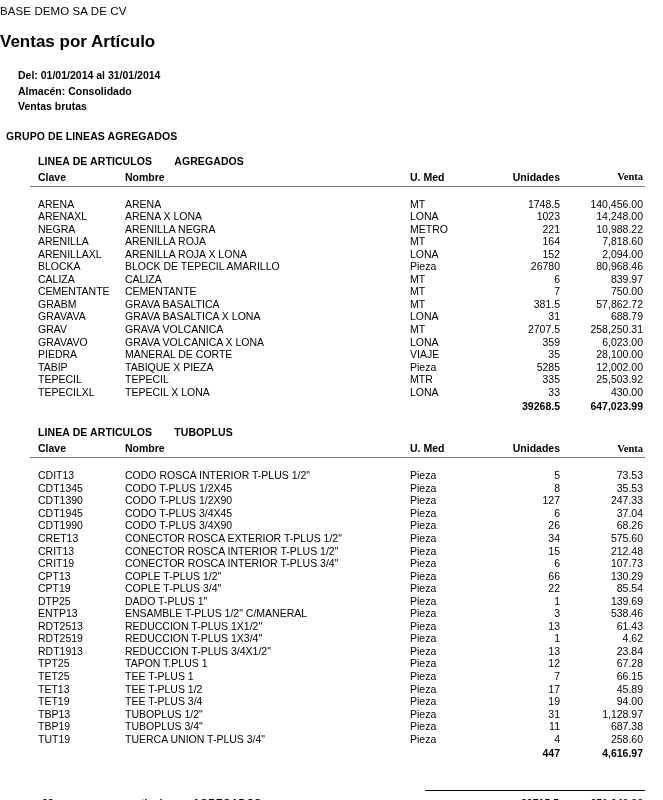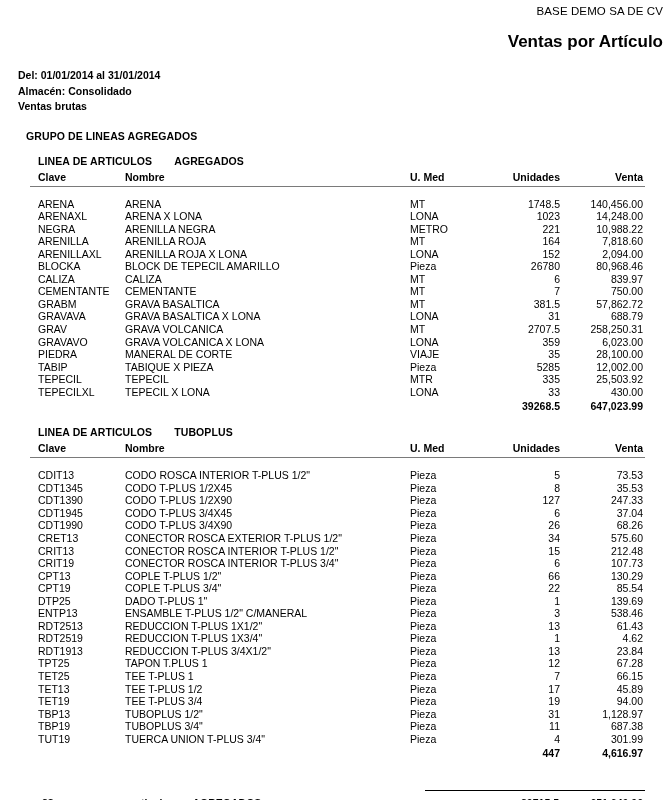--- a/index.html
+++ b/index.html
@@ -16,23 +16,22 @@
   }
   .page {
     position: relative;
     width: 663px;
     height: 800px;
     box-sizing: border-box;
   }
 
   
   .report-head {
-    text-align: right;
+    text-align: left;
     padding-top: 4px;
-    padding-left: 44px;
   }
   .company-name {
     font-size: 11.5px;
     letter-spacing: 0.1px;
     line-height: 14px;
   }
   .report-title {
     font-size: 17px;
     font-weight: bold;
     line-height: 22px;
@@ -44,21 +43,21 @@
     margin-top: 15px;
     padding-left: 18px;
     font-size: 10.5px;
     font-weight: bold;
     line-height: 15.5px;
   }
 
   
   .group-label {
     margin-top: 15px;
-    padding-left: 26px;
+    padding-left: 6px;
     font-size: 10.5px;
     font-weight: bold;
     letter-spacing: 0.1px;
   }
   .line-label {
     margin-top: 13px;
     padding-left: 38px;
     font-size: 10.5px;
     font-weight: bold;
     letter-spacing: 0.1px;
@@ -84,21 +83,21 @@
   .tbl thead th {
     font-size: 10.5px;
     font-weight: bold;
     text-align: left;
     padding: 4px 0 3px 0;
     border-bottom: 1.6px solid #7a7a7a;
     white-space: nowrap;
   }
   .tbl thead th.num { text-align: right; }
   .tbl thead th.c-clave-h { padding-left: 8px; }
-  .tbl thead th.c-venta-h { padding-right: 2px; }
+  .tbl thead th.c-venta-h { padding-right: 2px; font-family: Liberation Serif, serif; }
 
   .tbl tbody td {
     font-size: 10.5px;
     font-weight: normal;
     padding: 0;
     height: 12.55px;
     line-height: 12.55px;
     white-space: nowrap;
     overflow: hidden;
   }
@@ -473,21 +472,21 @@
             <td>TUBOPLUS 3/4"</td>
             <td>Pieza</td>
             <td class="num">11</td>
             <td class="venta">687.38</td>
           </tr>
           <tr>
             <td class="clave">TUT19</td>
             <td>TUERCA UNION T-PLUS 3/4"</td>
             <td>Pieza</td>
             <td class="num">4</td>
-            <td class="venta">301.99</td>
+            <td class="venta">258.60</td>
           </tr>
           <tr class="subtotal">
             <td></td>
             <td></td>
             <td></td>
             <td class="num">447</td>
             <td class="venta">4,616.97</td>
           </tr>
         </tbody>
       </table>

